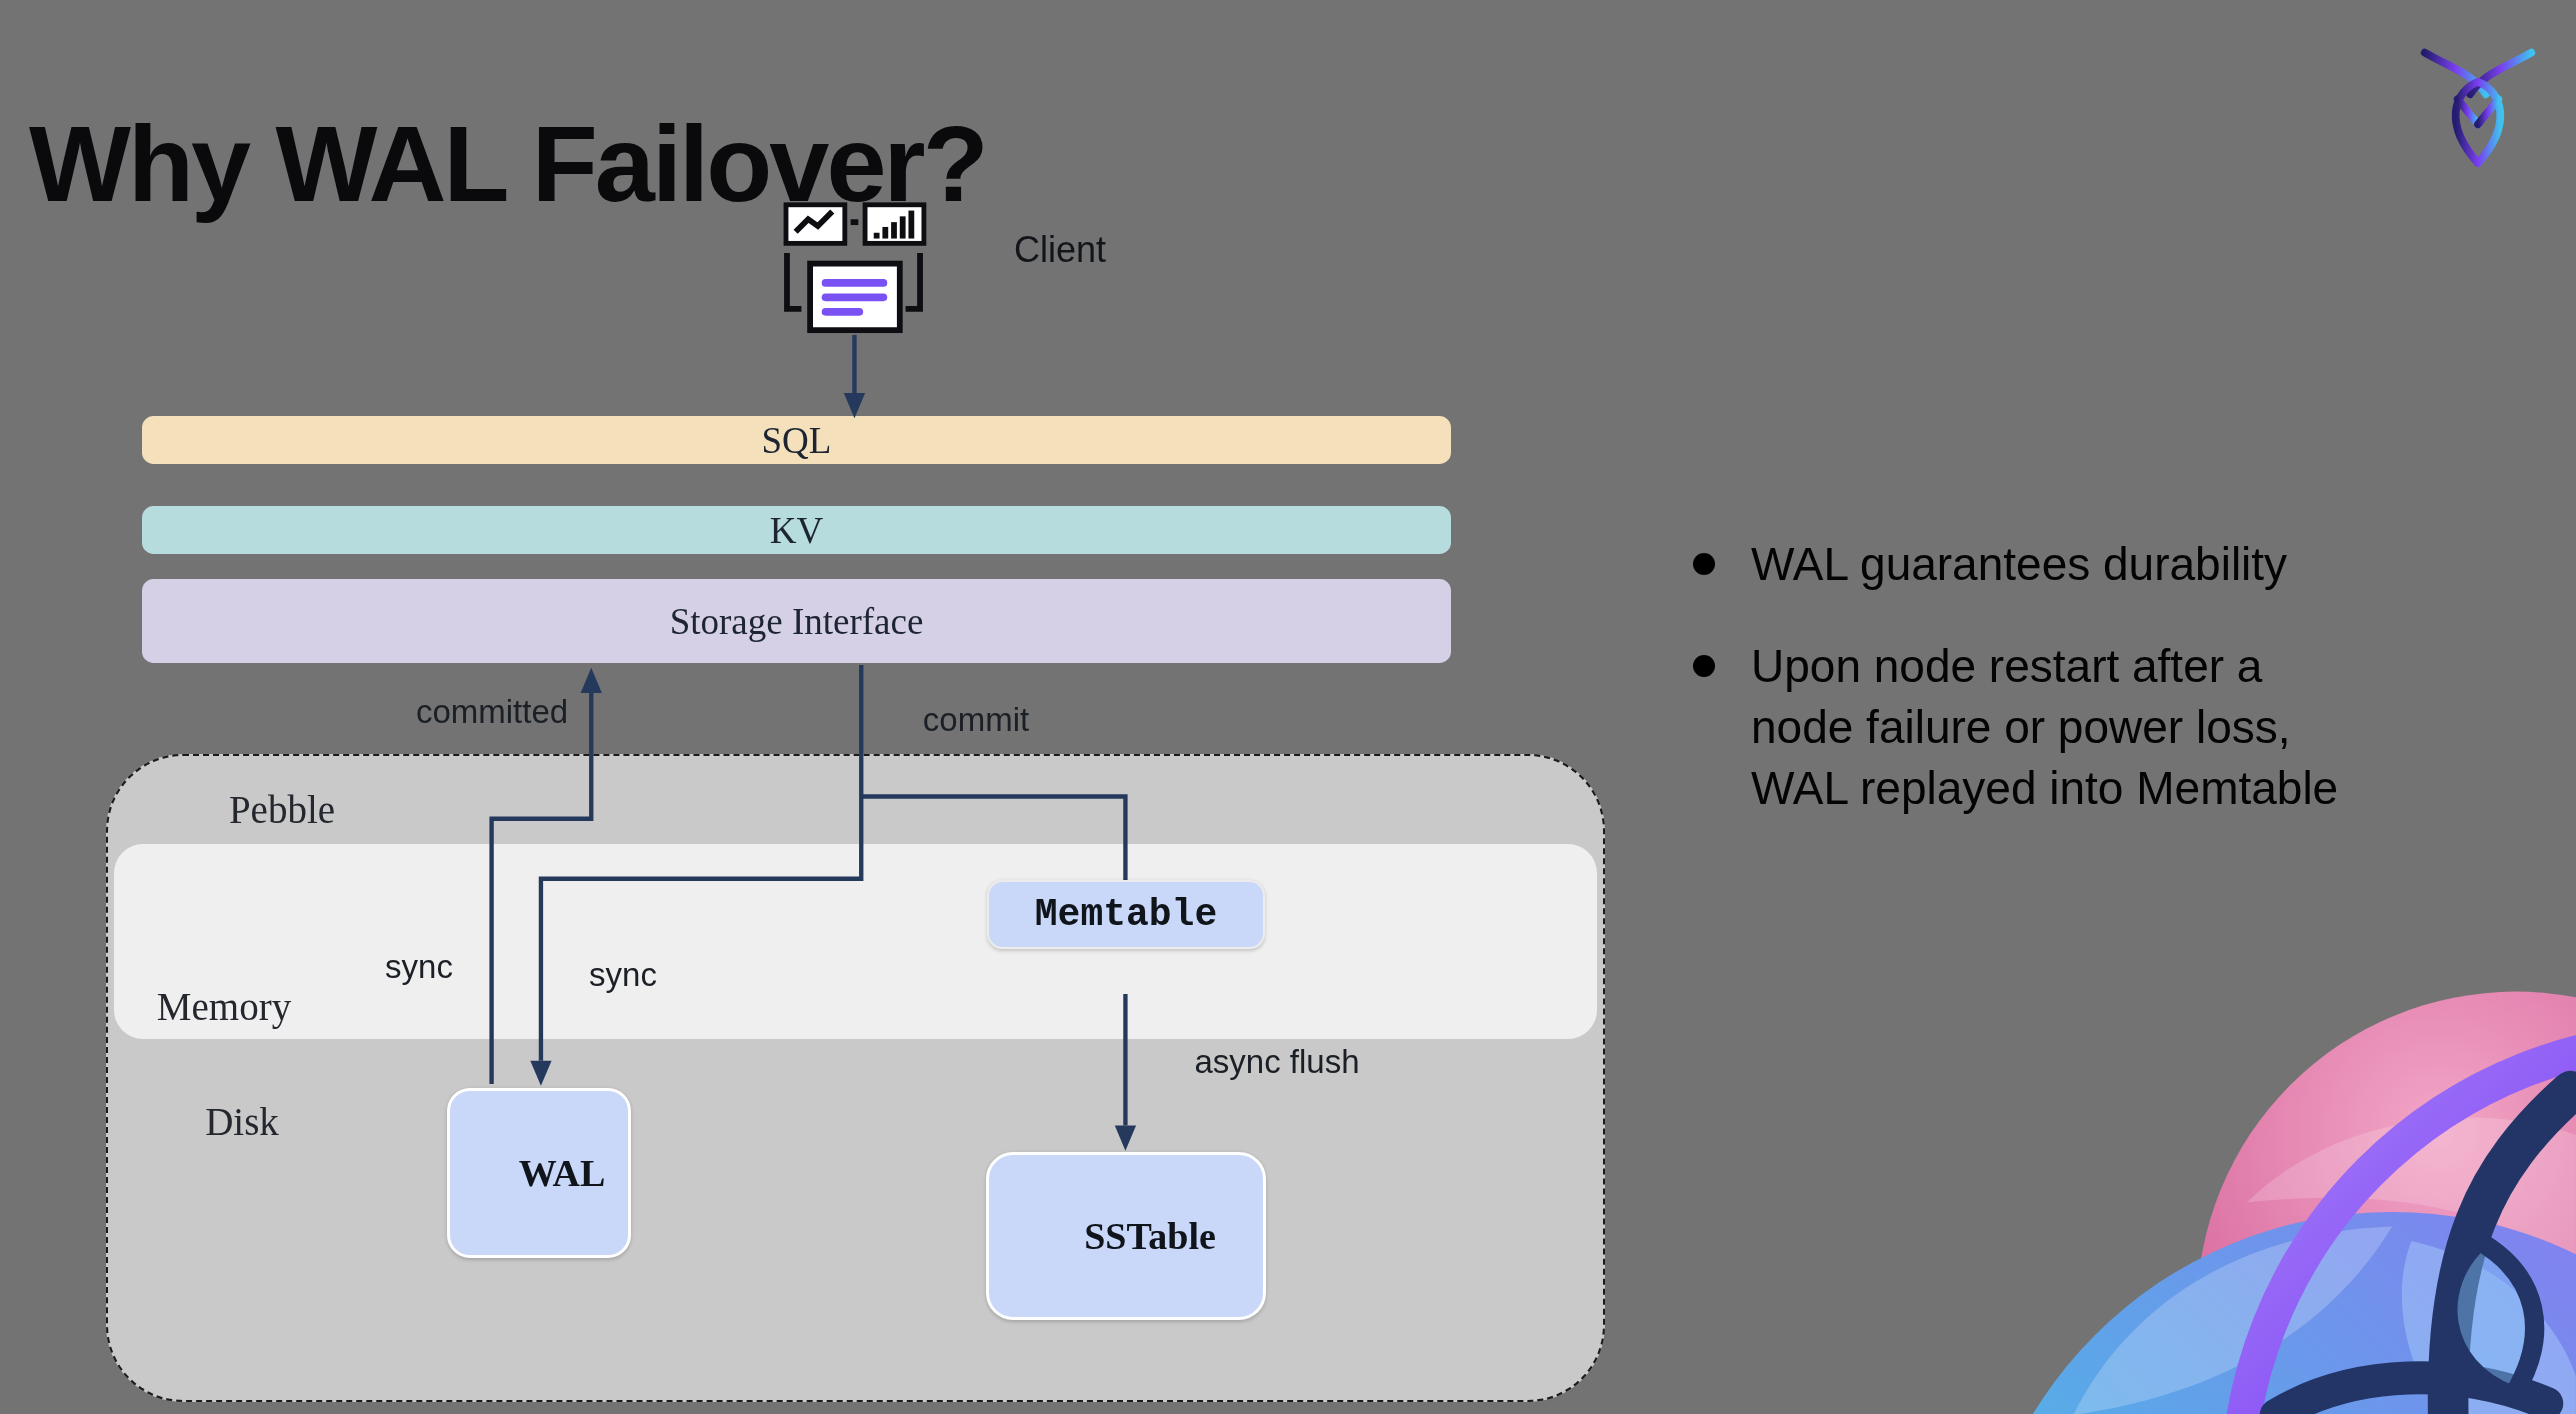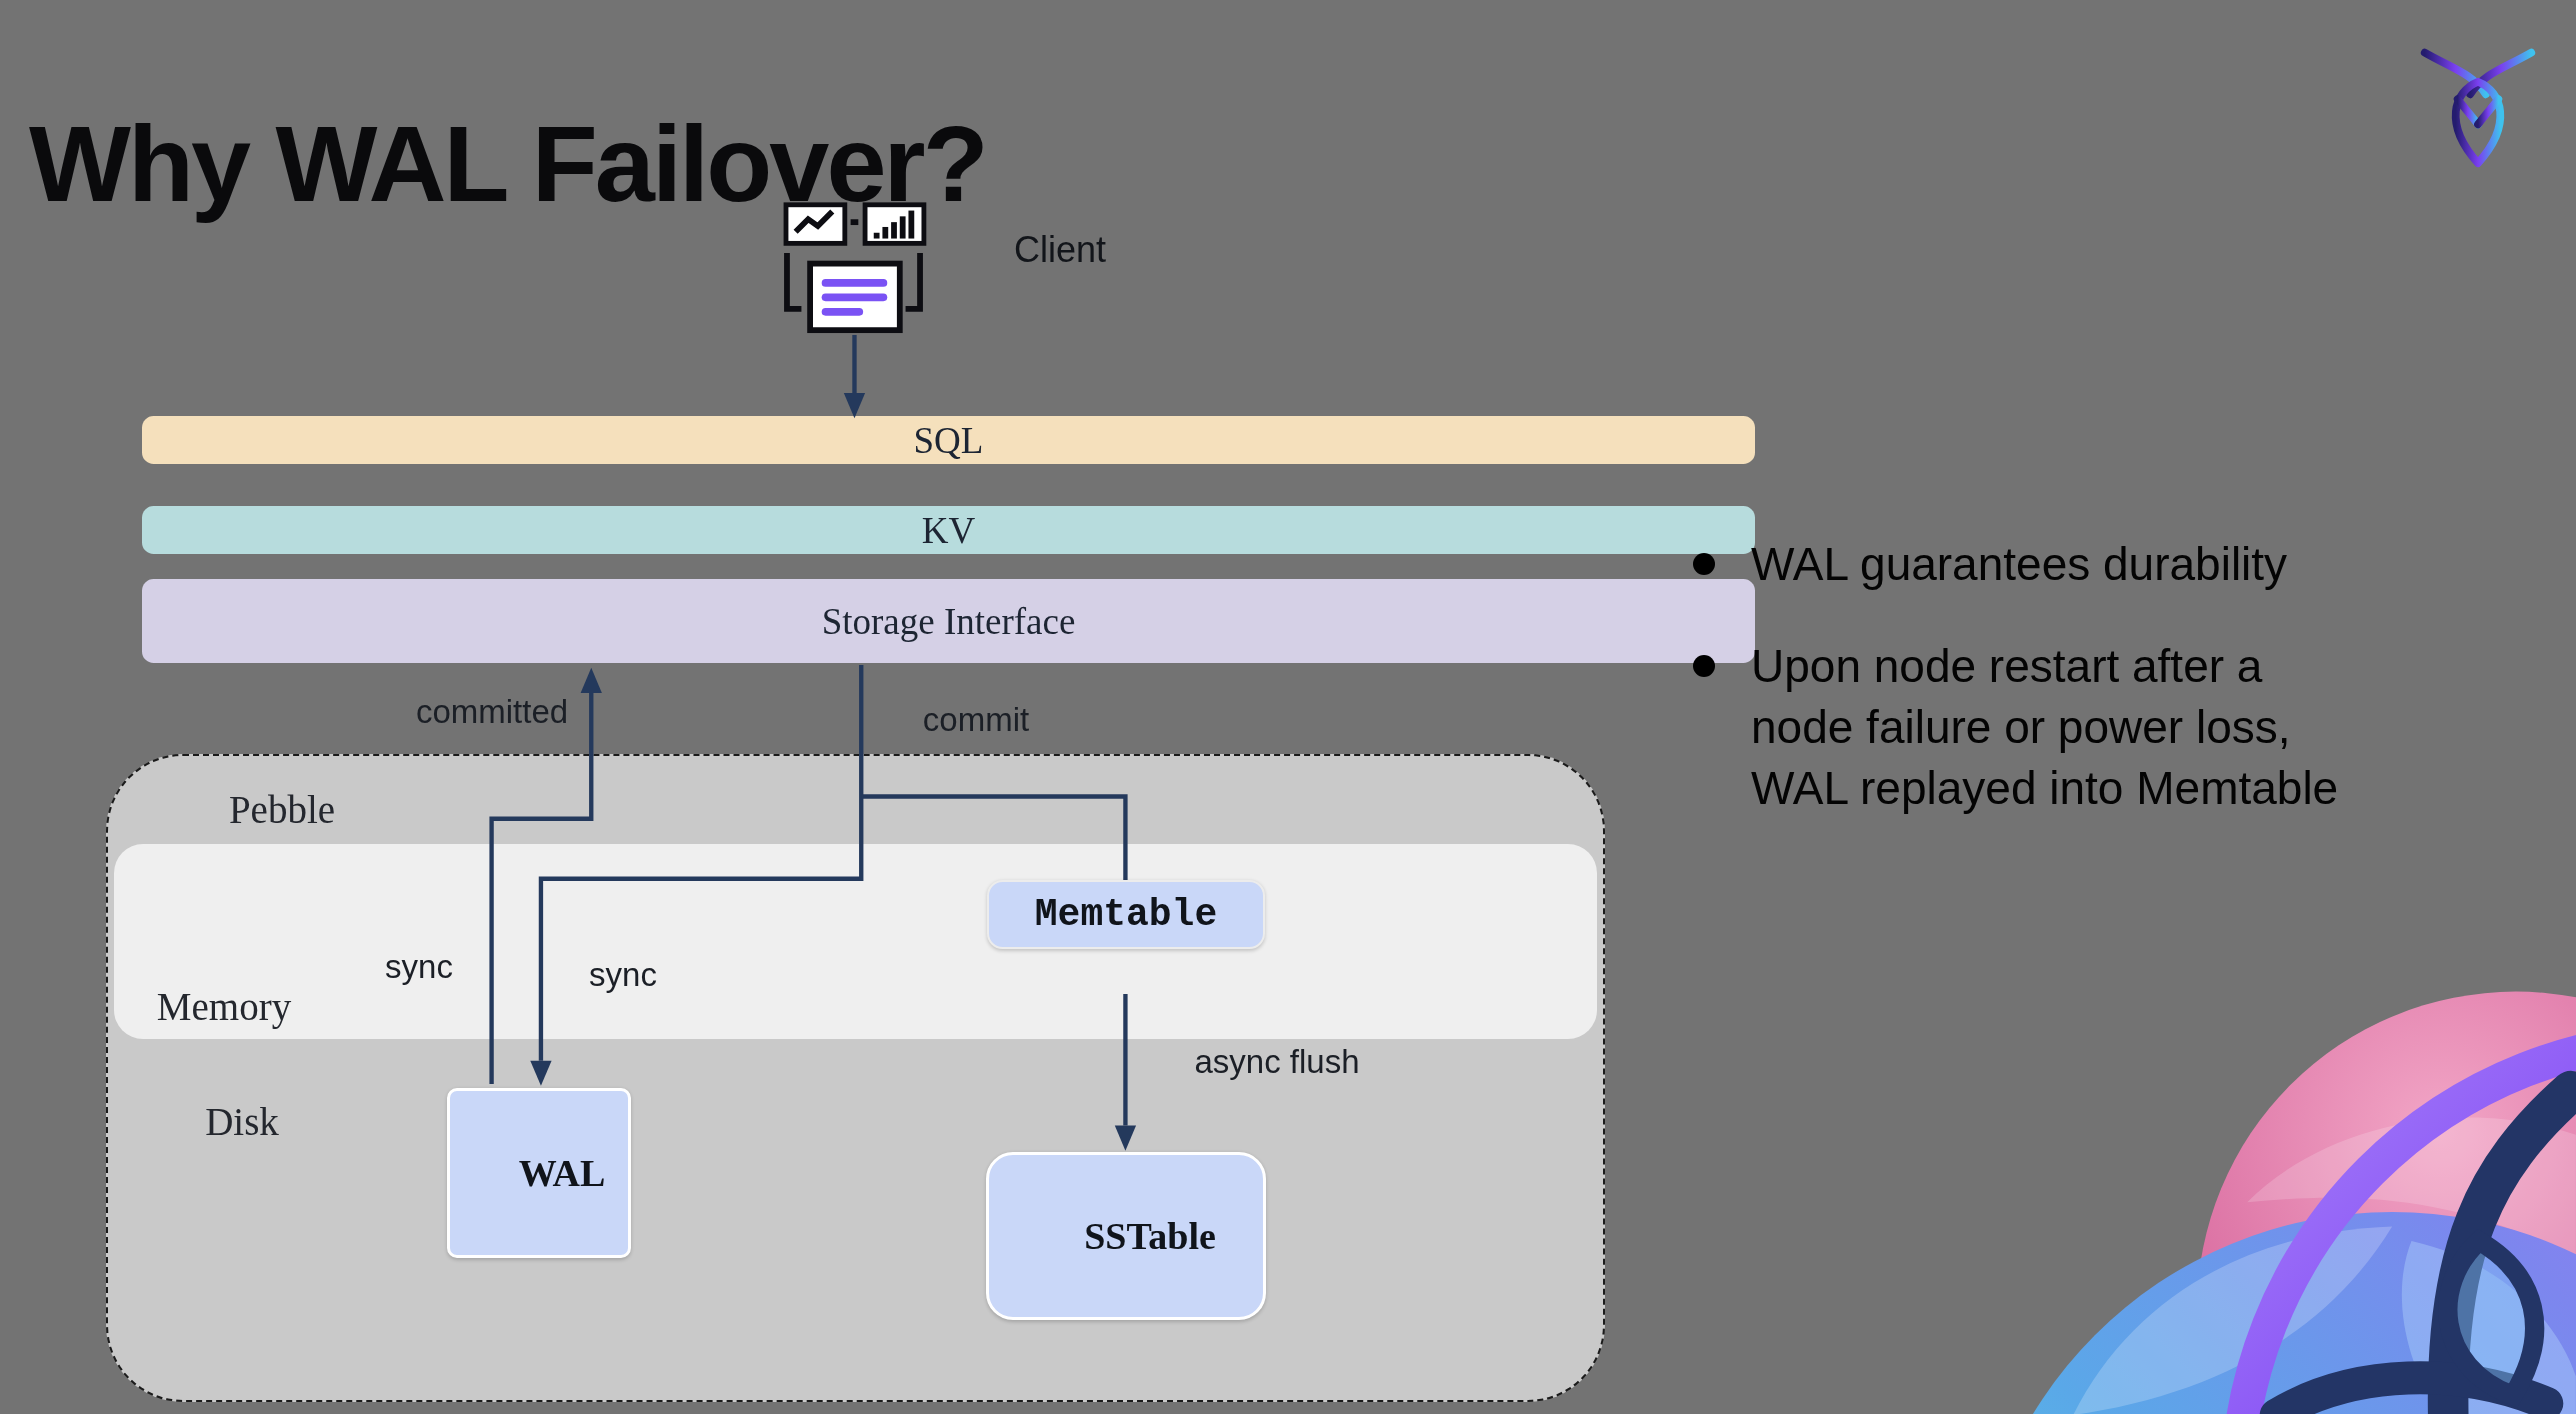--- a/index.html
+++ b/index.html
@@ -8,21 +8,21 @@
     background:#737373; font-family:"Liberation Sans", sans-serif;
   }
   
   .title{
     position:absolute; left:29px; top:29px;
     font-family:"Liberation Sans", sans-serif;
     font-weight:bold; font-size:108px; letter-spacing:-2.9px; color:#0a0a0c;
   }
   
   .bar{
-    position:absolute; left:142px; width:1613px; border-radius:11.6px;
+    position:absolute; left:142px; width:1309px; border-radius:11.6px;
     display:flex; align-items:center; justify-content:center;
     font-family:"Liberation Serif", serif; font-size:37px; color:#1d2533;
   }
   .bar-sql{top:416px; height:48px; background:var(--sql-bar,#f5e0bc);}
   .bar-kv{top:506px; height:48px; background:var(--kv-bar,#b7dcdd);}
   .bar-storage{top:579px; height:84px; background:var(--storage-bar,#d5d0e6);}
   
   .pebble{
     position:absolute; left:106px; top:754px; width:1499px; height:648px;
     box-sizing:border-box; background:var(--pebble-bg,#c9c9c9);
@@ -36,21 +36,21 @@
     position:absolute; transform:translate(-50%,-50%);
     font-family:"Liberation Serif", serif; font-size:39px; color:#24272e; white-space:nowrap;
   }
   
   .node{
     position:absolute; box-sizing:border-box; background:var(--node-fill,#c9d7f8);
     display:flex; align-items:center; justify-content:center;
     font-family:"Liberation Serif", serif; font-weight:bold; font-size:38px; color:#10141b;
     box-shadow:0 1.9px 3.9px rgba(0,0,0,0.18);
   }
-  .node-wal{left:447px; top:1088px; width:184px; height:170px; border:3.9px solid #ffffff; border-radius:10px;padding-left:46px;}
+  .node-wal{left:447px; top:1088px; width:184px; height:170px; border:3.9px solid #ffffff; border-radius:23px;padding-left:46px;}
   .node-memtable{left:987px; top:880px; width:278px; height:69px; border:2.9px solid #ececec; border-radius:15.5px;font-family:Liberation Mono, monospace;}
   .node-sstable{left:986px; top:1152px; width:280px; height:168px; border:3.9px solid #ffffff; border-radius:27px;padding-left:48px;}
   
   .edge-label{
     position:absolute; transform:translate(-50%,-50%);
     font-family:"Liberation Sans", sans-serif; font-size:33px; color:#1b1f26; white-space:nowrap;
   }
   .client-label{
     position:absolute; left:1014px; top:250px; transform:translateY(-50%);
     font-family:"Liberation Sans", sans-serif; font-size:36px; color:#12151a;

